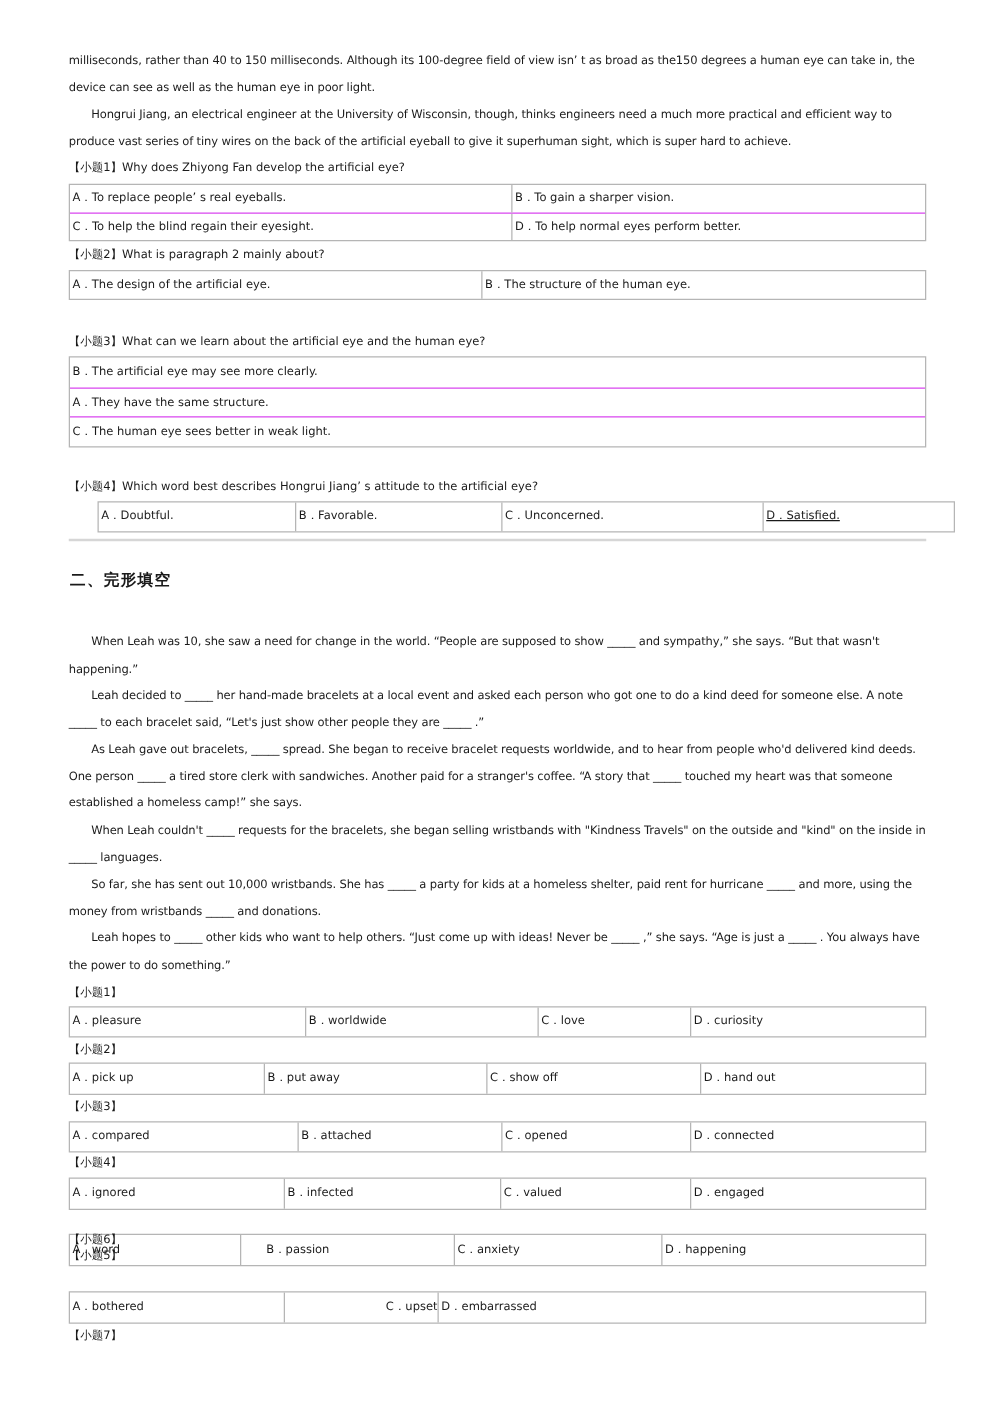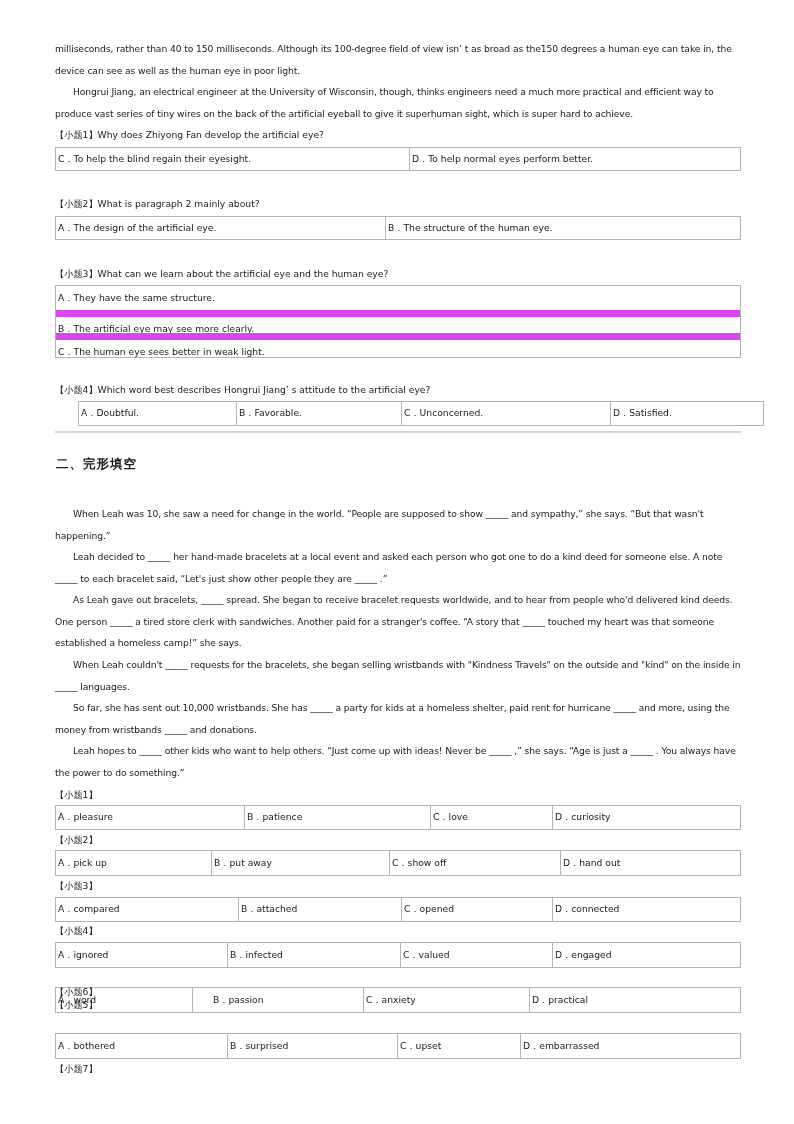--- a/index.html
+++ b/index.html
@@ -16,21 +16,21 @@
   }
   .indent { text-indent: 18px; }
   .qline {
     position: absolute; left: 55px; font-size: 9.2px; line-height: 12px; white-space: nowrap;
   }
   .tbl {
     position: absolute; left: 55px; width: 686px;
     border: 1px solid #b5b5b5; box-sizing: border-box;
   }
   .row { display: flex; height: 22px; box-sizing: border-box; }
-  .row + .row { border-top: 7px solid #d946ef; }
+  .row + .row { border-top: 1px solid #d946ef; }
   .cell {
     box-sizing: border-box; height: 100%; font-size: 9.2px; line-height: 22px;
     padding-left: 2px; white-space: nowrap; overflow: hidden;
   }
   .cell + .cell { border-left: 1px solid #b5b5b5; }
   .rule {
     position: absolute; left: 55px; width: 686px; top: 431px; height: 2px;
     background: #d6d6d6;
   }
   .section-title {
@@ -43,72 +43,76 @@
 <body>
 
 <div class="page">
 
   <div class="para" style="top:38px;">milliseconds, rather than 40 to 150 milliseconds. Although its 100-degree field of view isn’ t as broad as the150 degrees a human eye can take in, the device can see as well as the human eye in poor light.</div>
   <div class="para indent" style="top:81px;">Hongrui Jiang, an electrical engineer at the University of Wisconsin, though, thinks engineers need a much more practical and efficient way to produce vast series of tiny wires on the back of the artificial eyeball to give it superhuman sight, which is super hard to achieve.</div>
 
   <div class="qline" style="top:129px;">【小题1】Why does Zhiyong Fan develop the artificial eye?</div>
   <div class="tbl" style="top:147px;">
     <div class="row">
+      <div class="cell" style="width:353px;">A．To replace people’ s real eyeballs.</div>
+      <div class="cell" style="flex:1;">B．To gain a sharper vision.</div>
+    </div>
+    <div class="row">
       <div class="cell" style="width:353px;">C．To help the blind regain their eyesight.</div>
       <div class="cell" style="flex:1;">D．To help normal eyes perform better.</div>
     </div>
   </div>
 
   <div class="qline" style="top:198px;">【小题2】What is paragraph 2 mainly about?</div>
   <div class="tbl" style="top:216px;">
     <div class="row">
       <div class="cell" style="width:329px;">A．The design of the artificial eye.</div>
       <div class="cell" style="flex:1;">B．The structure of the human eye.</div>
     </div>
   </div>
 
   <div class="qline" style="top:268px;">【小题3】What can we learn about the artificial eye and the human eye?</div>
   <div class="tbl" style="top:285px;">
     <div class="row" style="height:23.5px;">
-        <div class="cell" style="flex:1;line-height:23px;">A．They have the same structure.</div>
+        <div class="cell" style="flex:1;line-height:23px;">B．The artificial eye may see more clearly.</div>
       </div>
     <div class="row" style="height:23.5px;">
-        <div class="cell" style="flex:1;line-height:23px;">B．The artificial eye may see more clearly.</div>
+        <div class="cell" style="flex:1;line-height:23px;">A．They have the same structure.</div>
       </div>
     <div class="row" style="height:23.5px;">
         <div class="cell" style="flex:1;line-height:23px;">C．The human eye sees better in weak light.</div>
       </div>
   </div>
 
   <div class="qline" style="top:384px;">【小题4】Which word best describes Hongrui Jiang’ s attitude to the artificial eye?</div>
   <div class="tbl" style="top:401px;margin-left:23px;">
     <div class="row" style="height:23px;">
       <div class="cell" style="width:157px;">A．Doubtful.</div>
       <div class="cell" style="width:165px;">B．Favorable.</div>
       <div class="cell" style="width:209px;">C．Unconcerned.</div>
-      <div class="cell" style="flex:1;">D．Satisfied.</div>
+      <div class="cell" style="flex:1;text-decoration:underline;">D．Satisfied.</div>
     </div>
   </div>
 
   <div class="rule"></div>
 
   <div class="section-title">二、完形填空</div>
 
   <div class="para indent" style="top:503px;">When Leah was 10, she saw a need for change in the world.   “People are supposed to show _____ and sympathy,”   she says.   “But that wasn't happening.”</div>
   <div class="para indent" style="top:546px;">Leah decided to _____ her hand-made bracelets at a local event and asked each person who got one to do a kind deed for someone else. A note _____ to each bracelet said,   “Let's just show other people they are  _____ .”</div>
   <div class="para indent" style="top:589px;">As Leah gave out bracelets, _____ spread. She began to receive bracelet requests worldwide, and to hear from people who'd delivered kind deeds. One person _____ a tired store clerk with sandwiches. Another paid for a stranger's coffee.   “A story that _____ touched my heart was that someone established a homeless camp!”   she says.</div>
   <div class="para indent" style="top:654px;">When Leah couldn't _____ requests for the bracelets, she began selling wristbands with "Kindness Travels" on the outside and "kind" on the inside in _____ languages.</div>
   <div class="para indent" style="top:697px;">So far, she has sent out 10,000 wristbands. She has _____ a party for kids at a homeless shelter, paid rent for hurricane _____ and more, using the money from wristbands _____ and donations.</div>
   <div class="para indent" style="top:740px;">Leah hopes to _____ other kids who want to help others.   “Just come up with ideas! Never be _____ ,”   she says.   “Age is just a _____ . You always have the power to do something.”</div>
 
   <div class="qline" style="top:789px;">【小题1】</div>
   <div class="tbl" style="top:805px;">
     <div class="row" style="height:23px;">
       <div class="cell" style="width:188px;">A．pleasure</div>
-      <div class="cell" style="width:186px;">B．patience</div>
+      <div class="cell" style="width:186px;">B．worldwide</div>
       <div class="cell" style="width:122px;">C．love</div>
       <div class="cell" style="flex:1;">D．curiosity</div>
     </div>
   </div>
 
   <div class="qline" style="top:834px;">【小题2】</div>
   <div class="tbl" style="top:850px;">
     <div class="row" style="height:24px;">
       <div class="cell" style="width:155px;line-height:24px;">A．pick up</div>
       <div class="cell" style="width:178px;line-height:24px;">B．put away</div>
@@ -136,29 +140,28 @@
       <div class="cell" style="flex:1;line-height:24px;">D．engaged</div>
     </div>
   </div>
 
   <div class="qline" style="top:971px;margin-top:28px;">【小题5】</div>
   <div class="tbl" style="top:987px;">
     <div class="row" style="height:24px;">
       <div class="cell" style="width:136px;line-height:24px;">A．word</div>
       <div class="cell" style="width:171px;line-height:24px;padding-left:20px;">B．passion</div>
       <div class="cell" style="width:166px;line-height:24px;">C．anxiety</div>
-      <div class="cell" style="flex:1;line-height:24px;">D．practical</div>
+      <div class="cell" style="flex:1;line-height:24px;">D．happening</div>
     </div>
   </div>
 
   <div class="qline" style="top:986px;">【小题6】</div>
   <div class="tbl" style="top:1033px;">
     <div class="row" style="height:24px;">
       <div class="cell" style="width:171px;line-height:24px;">A．bothered</div>
-      <div class="cell" style="width:170px;line-height:24px;">B．surprised</div>
-      <div class="cell" style="width:123px;line-height:24px;">C．upset</div>
+      <div class="cell" style="width:123px;line-height:24px;text-align:right;">C．upset</div>
       <div class="cell" style="flex:1;line-height:24px;">D．embarrassed</div>
     </div>
   </div>
 
   <div class="qline" style="top:1063px;">【小题7】</div>
 
 </div>
 
 </body></html>

